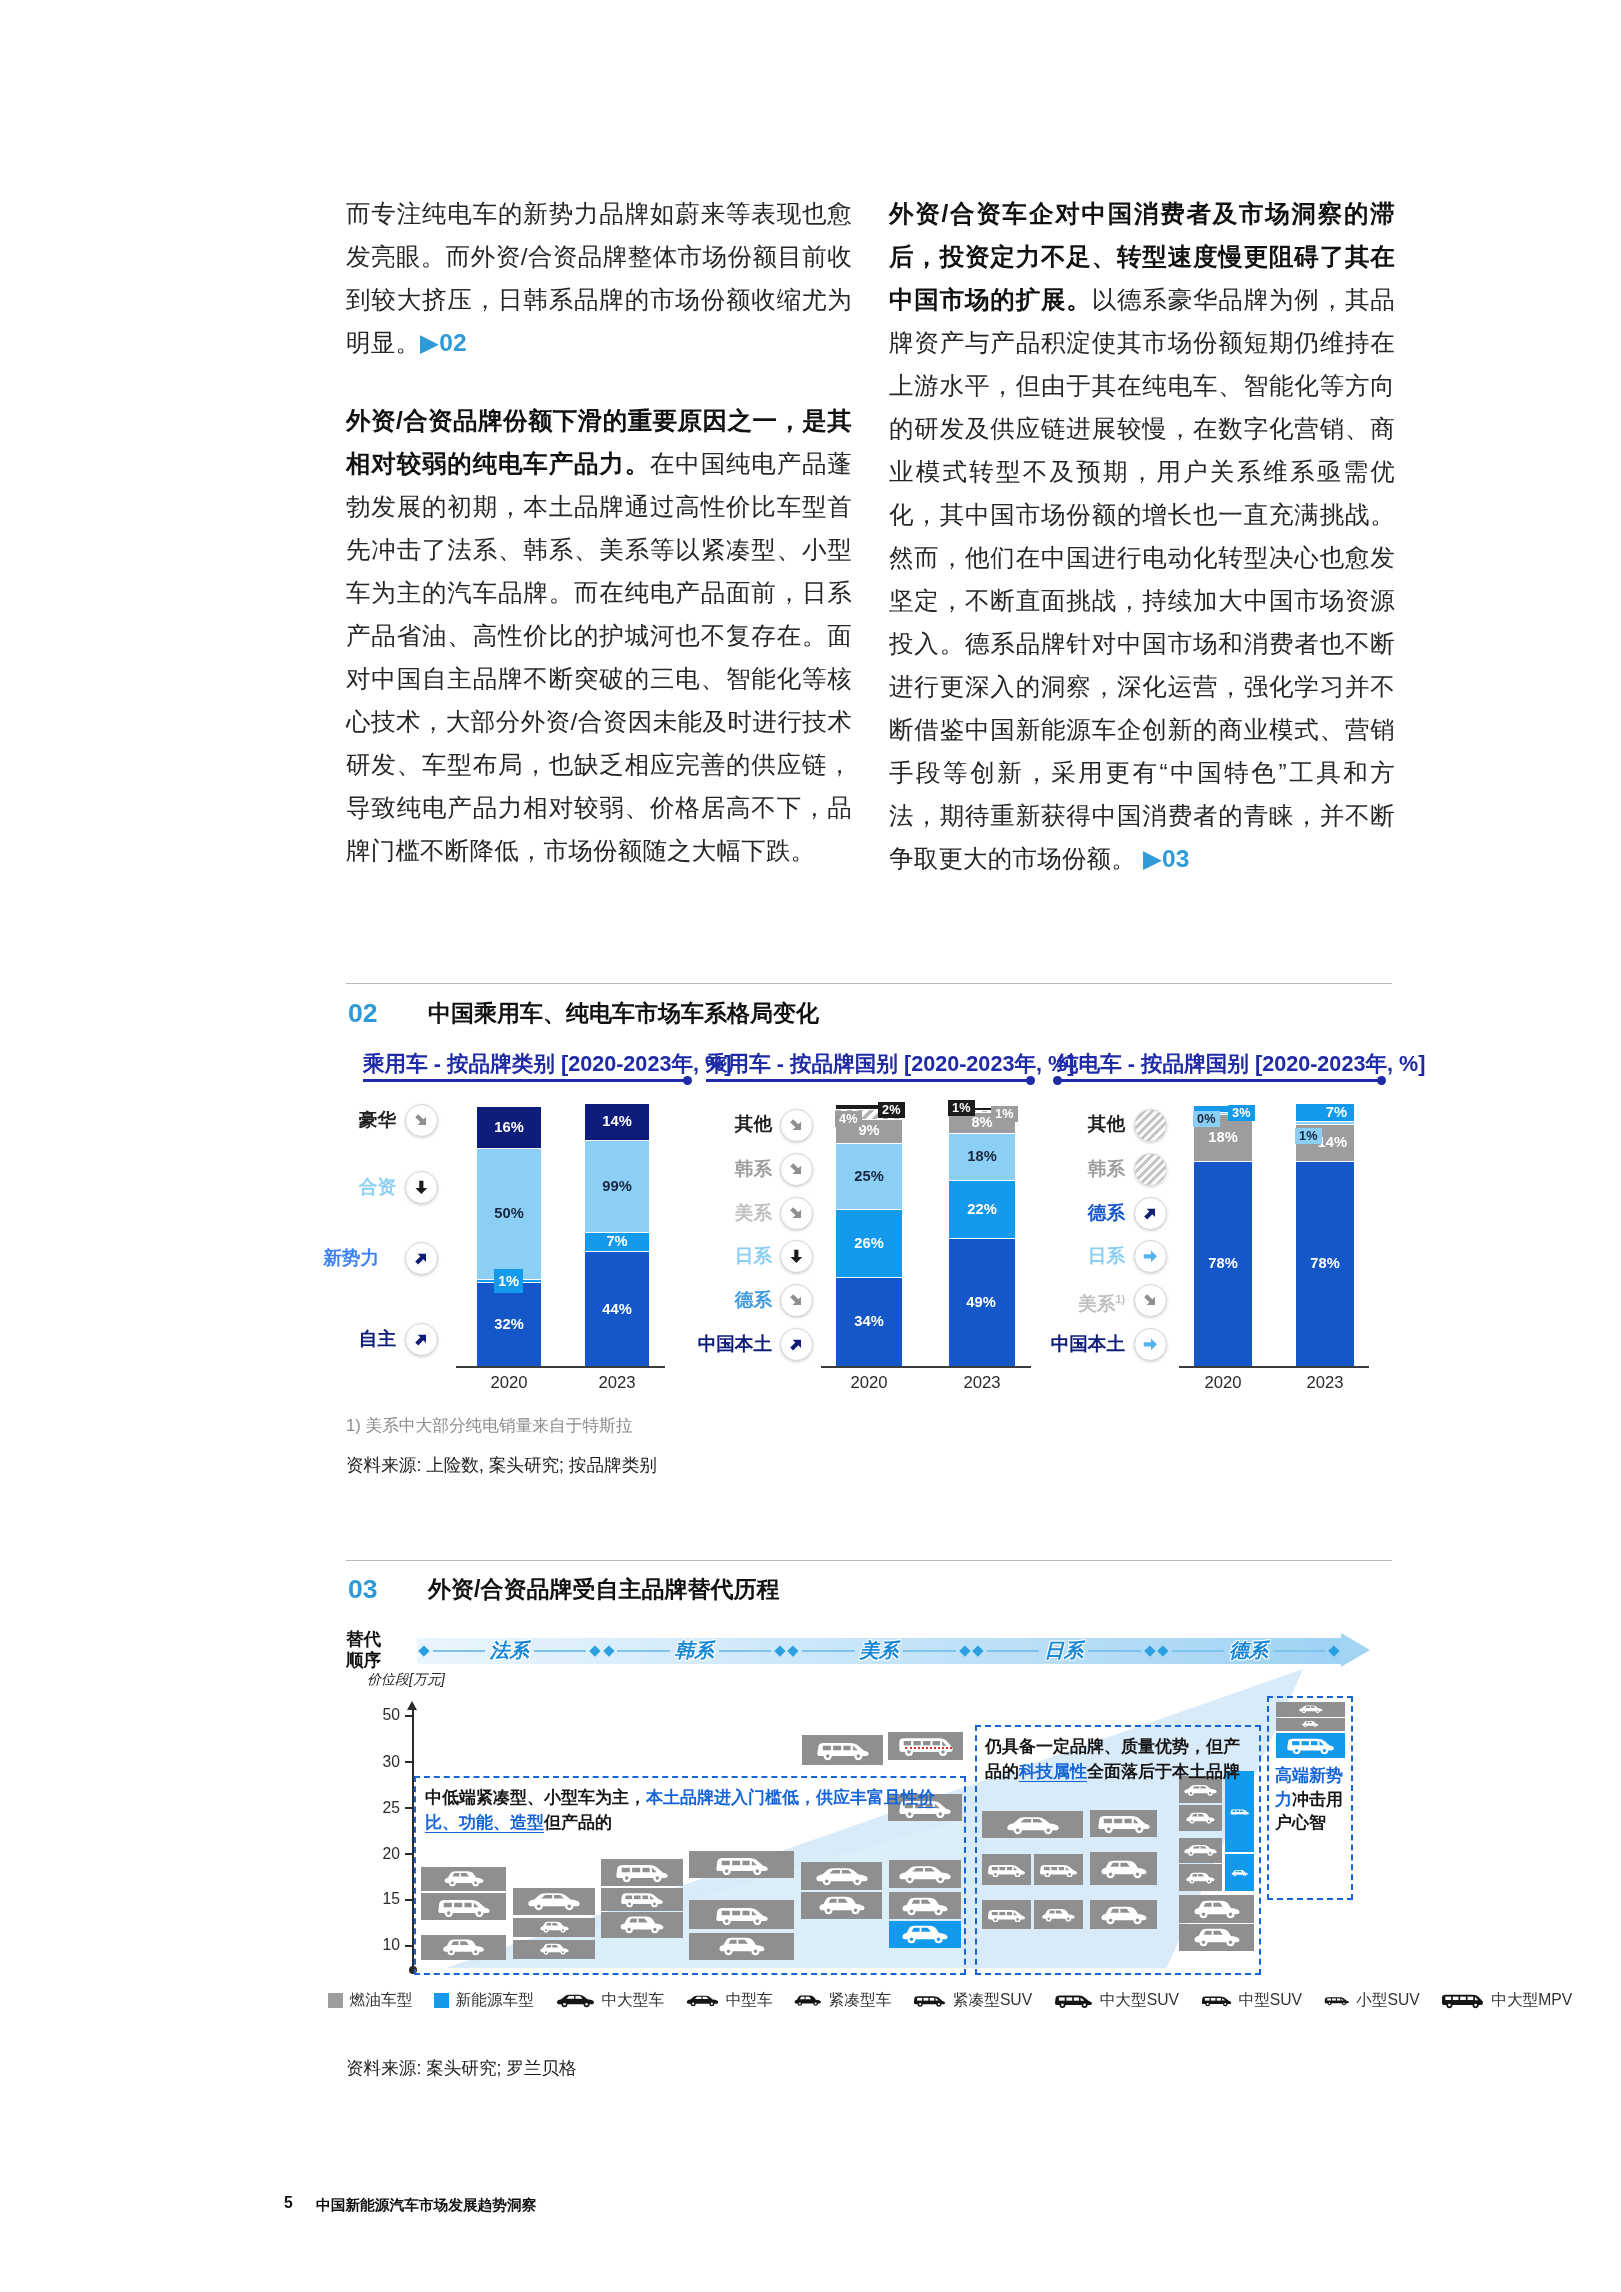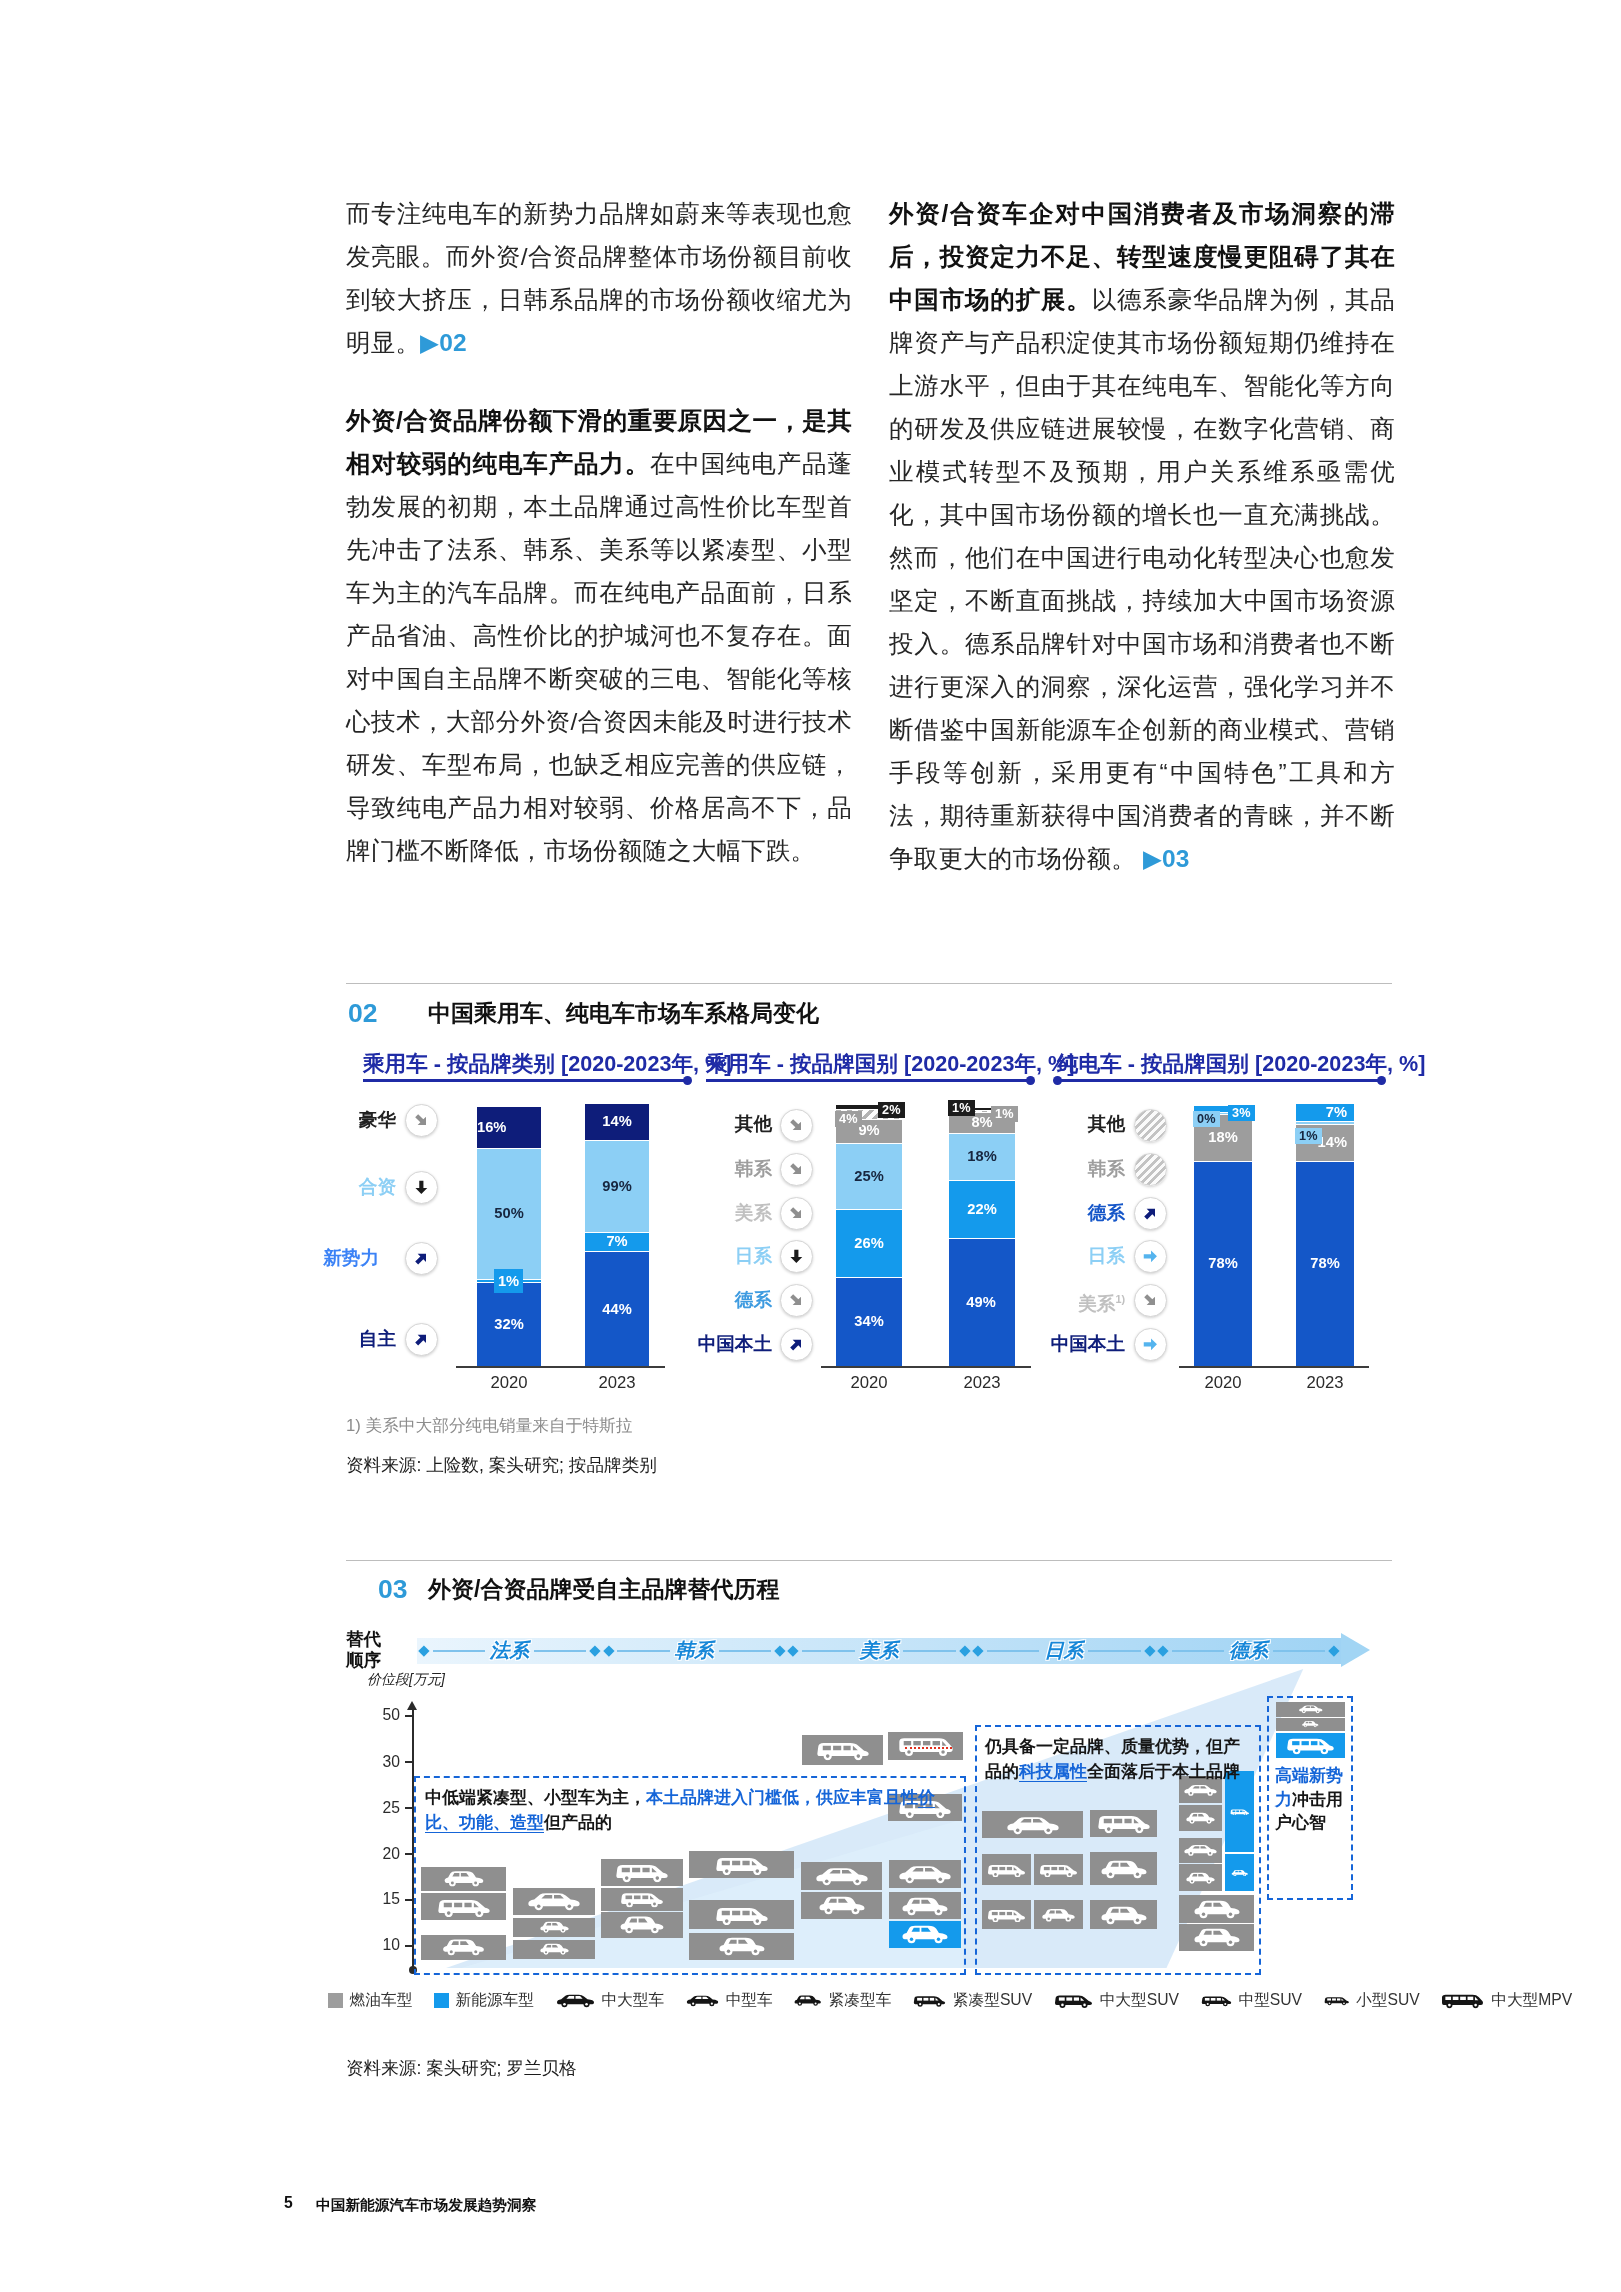--- a/index.html
+++ b/index.html
@@ -160,21 +160,21 @@
           <use href="#ic-arrow"></use>
         </svg>
       </div>
       <div class="lg-label" style="left:269px;top:1327px;color:#0e1d7a;">自主</div>
       <div class="lgc" style="left:405px;top:1323px;">
         <svg width="16.7" height="16.7" style="color: rgb(14, 29, 122); transform: rotate(-45deg);" viewBox="0 0 17 17">
           <use href="#ic-arrow"></use>
         </svg>
       </div>
       <div class="seg" style="left:477px;top:1106px;width:64px;height:42px;background:#0e1d7a;"></div>
-      <div class="seg-lab" style="left:477px;top:1106px;width:64px;height:42px;line-height:42px;color:#ffffff;">16%</div>
+      <div class="seg-lab" style="left:477px;top:1106px;width:64px;height:42px;line-height:42px;text-align:center;color:#ffffff;">16%</div>
       <div class="seg" style="left:477px;top:1148px;width:64px;height:131px;background:#8ccff5;"></div>
       <div class="seg-lab" style="left:477px;top:1148px;width:64px;height:131px;line-height:131px;text-align:center;color:#17263f;">50%</div>
       <div class="seg" style="left:477px;top:1279px;width:64px;height:2.9px;background:#149aec;"></div>
       <div class="lblbox" style="left:494px;top:1269px;width:29px;height:23.5px;font-size:14.7px;background:#149aec;color:#ffffff;">1%</div>
       <div class="seg" style="left:477px;top:1282px;width:64px;height:84px;background:#1457c8;"></div>
       <div class="seg-lab" style="left:477px;top:1282px;width:64px;height:84px;line-height:84px;text-align:center;color:#ffffff;">32%</div>
       <div class="cat" style="left:477px;top:1373px;width:64px;">2020</div>
       <div class="seg" style="left:585px;top:1103px;width:64px;height:37px;background:#0e1d7a;"></div>
       <div class="seg-lab" style="left:585px;top:1103px;width:64px;height:37px;line-height:37px;text-align:center;color:#ffffff;">14%</div>
       <div class="seg" style="left:585px;top:1140px;width:64px;height:92px;background:#8ccff5;"></div>
@@ -303,21 +303,21 @@
       <div class="seg" style="left:1296px;top:1161px;width:58px;height:205px;background:#1457c8;"></div>
       <div class="seg-lab" style="left:1296px;top:1161px;width:58px;height:205px;line-height:205px;text-align:center;color:#ffffff;">78%</div>
       <div class="cat" style="left:1296px;top:1373px;width:58px;">2023</div>
       <div class="axisline" style="left:1179px;top:1366px;width:190px;"></div>
     </div>
 
   <div class="note" style="left:346px;top:1414px;">1) 美系中大部分纯电销量来自于特斯拉</div>
   <div class="src" style="left:346px;top:1453px;">资料来源: 上险数, 案头研究; 按品牌类别</div>
 
   <div class="sec-rule" style="left:346px;top:1560px;width:1046px;"></div>
-  <div class="sec-num" style="left:348px;top:1574px;margin-left:30px;">03</div>
+  <div class="sec-num" style="left:348px;top:1574px;">03</div>
   <div class="sec-title" style="left:428px;top:1574px;">外资/合资品牌受自主品牌替代历程</div>
 
   <div class="order-lab" style="left:346px;top:1629px;">替代顺序</div>
   <div class="band" style="left:417px;top:1638px;width:924px;height:25.5px;" id="band">
       <div class="band-seg">
         <div class="band-dia"></div>
         <div class="band-line"></div>
         <div class="band-lab">法系</div>
         <div class="band-line"></div>
         <div class="band-dia"></div>

